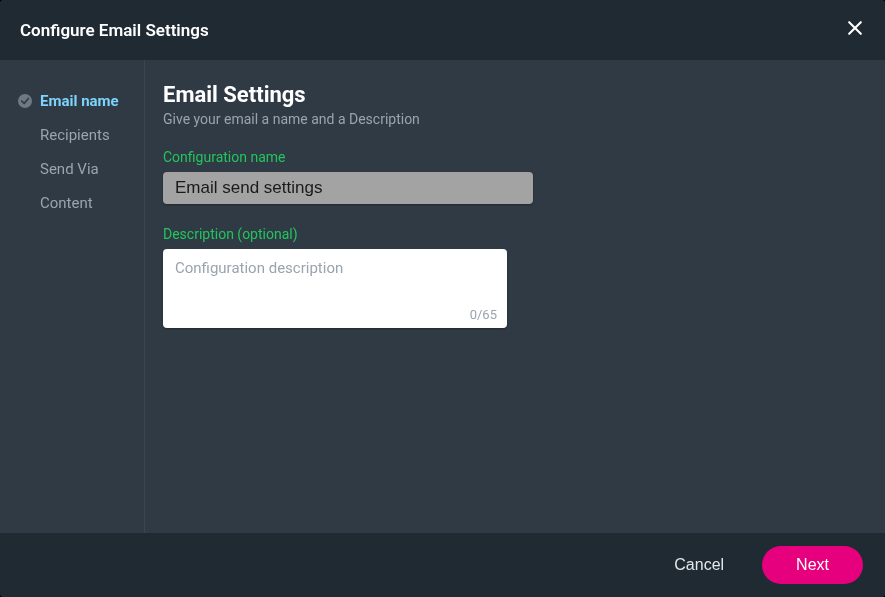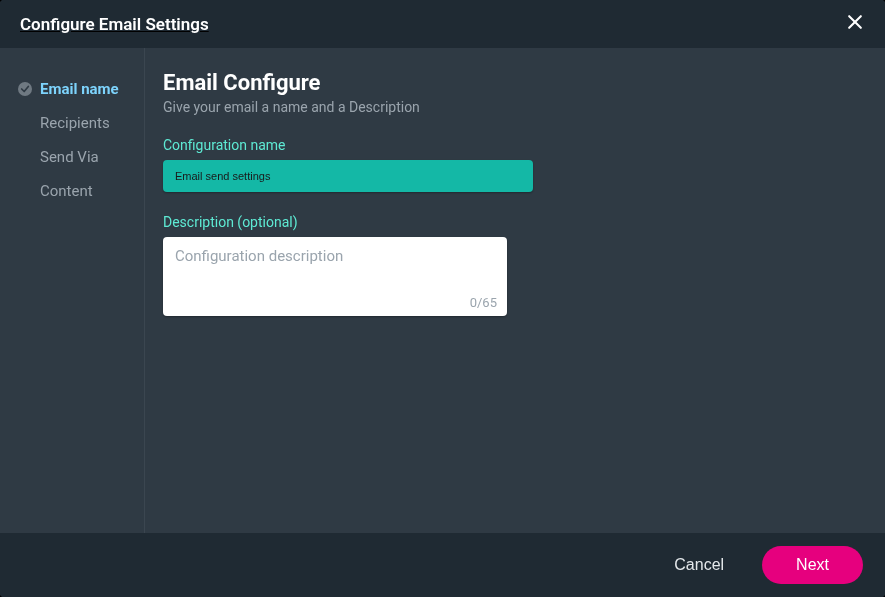--- a/index.html
+++ b/index.html
@@ -2,22 +2,22 @@
 <html><head>
 <meta charset="utf-8">
 <style>
   * { box-sizing: border-box; margin: 0; padding: 0; }
   html, body { width: 885px; height: 597px; font-family: -apple-system, BlinkMacSystemFont, "Segoe UI", Roboto, "Helvetica Neue", Arial, sans-serif; background: #000; overflow: hidden; }
   .modal {
     width: 885px; height: 597px; background: #2f3a44; display: flex; flex-direction: column;
     border-radius: 4px; overflow: hidden; position: relative;
   }
   .header {
-    height: 48px; background: #1f2a33; display: flex; align-items: center; justify-content: space-between;
-    padding: 0 16px 0 20px; border-bottom: 1px solid #1f2a33; text-decoration: underline;
+    height: 60px; background: #1f2a33; display: flex; align-items: center; justify-content: space-between;
+    padding: 0 16px 0 20px; border-bottom: 1px solid #1f2a33;
   }
   .header-title { color: #ffffff; font-size: 17px; font-weight: 600; }
   .close-btn { color: #ffffff; cursor: pointer; display: flex; align-items: center; justify-content: center; width: 28px; height: 28px; }
   .close-btn svg { width: 20px; height: 20px; }
   .body { flex: 1; display: flex; min-height: 0; }
   .sidebar {
     width: 145px; padding: 24px 0 24px 10px; border-right: 1px solid #3b4650;
   }
   .step {
     display: flex; align-items: center; gap: 8px; padding: 8px 8px; color: #9aa4ad; font-size: 15px;
@@ -26,24 +26,24 @@
   .step.active { color: #7dd3fc; font-weight: 700; }
   .step .check {
     width: 14px; height: 14px; border-radius: 50%; background: #6f7982; display: flex; align-items: center; justify-content: center;
     flex-shrink: 0;
   }
   .step .check svg { width: 10px; height: 10px; display: block; }
   .step .check.hidden { visibility: hidden; }
   .content { flex: 1; padding: 22px 28px 20px 18px; overflow: auto; }
   .content h2 { color: #ffffff; font-size: 22px; font-weight: 700; margin-bottom: 4px; }
   .content .subtitle { color: #9aa4ad; font-size: 14px; margin-bottom: 22px; }
-  .field-label { color: #5eead4; font-size: 14px; margin-bottom: 7px; }
+  .field-label { color: #22c55e; font-size: 14px; margin-bottom: 7px; }
   .text-input {
-    width: 370px; height: 32px; background: #14b8a6; border: none; border-radius: 4px;
-    padding: 0 12px; font-size: 11px; color: #1a1a1a; outline: none; display: block;
+    width: 370px; height: 32px; background: #a3a3a3; border: none; border-radius: 4px;
+    padding: 0 12px; font-size: 17px; color: #1a1a1a; outline: none; display: block;
     box-shadow: 0 1px 2px rgba(0,0,0,0.3);
   }
   .field-block { margin-bottom: 22px; }
   .textarea-wrap {
     width: 344px; background: #ffffff; border-radius: 4px; box-shadow: 0 1px 2px rgba(0,0,0,0.3);
     display: flex; flex-direction: column;
   }
   .textarea {
     width: 100%; height: 58px; border: none; resize: none; padding: 10px 12px 4px 12px;
     font-size: 15px; color: #1a1a1a; outline: none; font-family: inherit; border-radius: 4px 4px 0 0;
@@ -100,21 +100,21 @@
         <span class="check hidden"></span>
         <span>Send Via</span>
       </div>
       <div class="step">
         <span class="check hidden"></span>
         <span>Content</span>
       </div>
     </div>
 
     <div class="content">
-      <h2>Email Configure</h2>
+      <h2>Email Settings</h2>
       <div class="subtitle">Give your email a name and a Description</div>
 
       <div class="field-block">
         <div class="field-label">Configuration name</div>
         <input class="text-input" type="text" value="Email send settings" style="">
       </div>
 
       <div class="field-block">
         <div class="field-label">Description (optional)</div>
         <div class="textarea-wrap">

